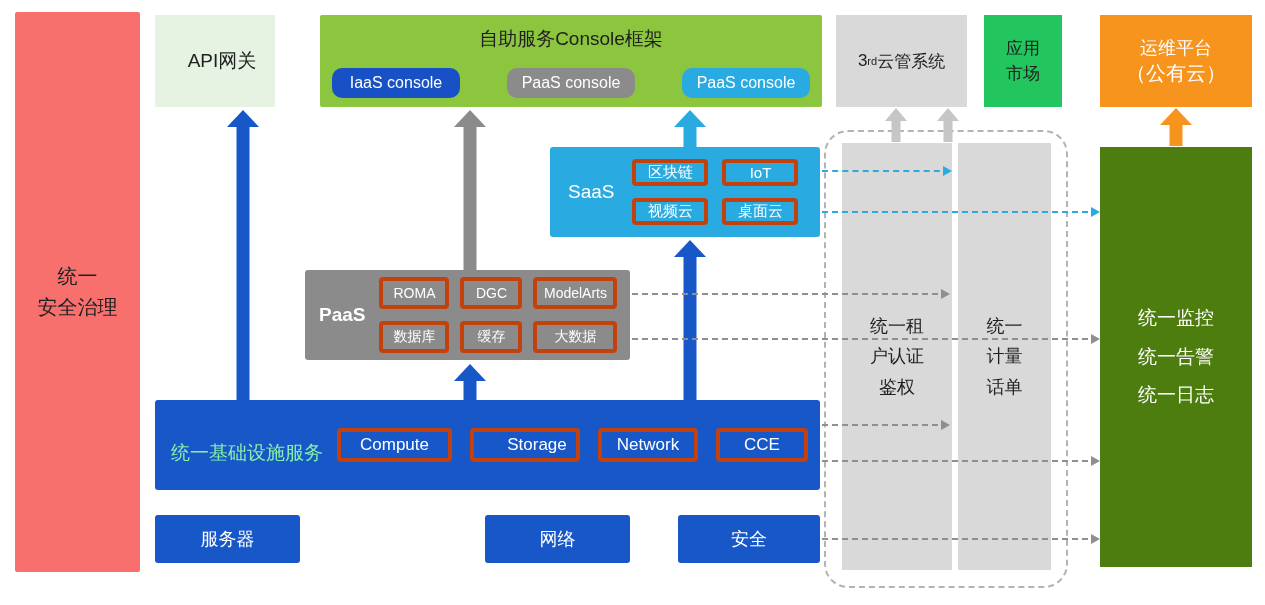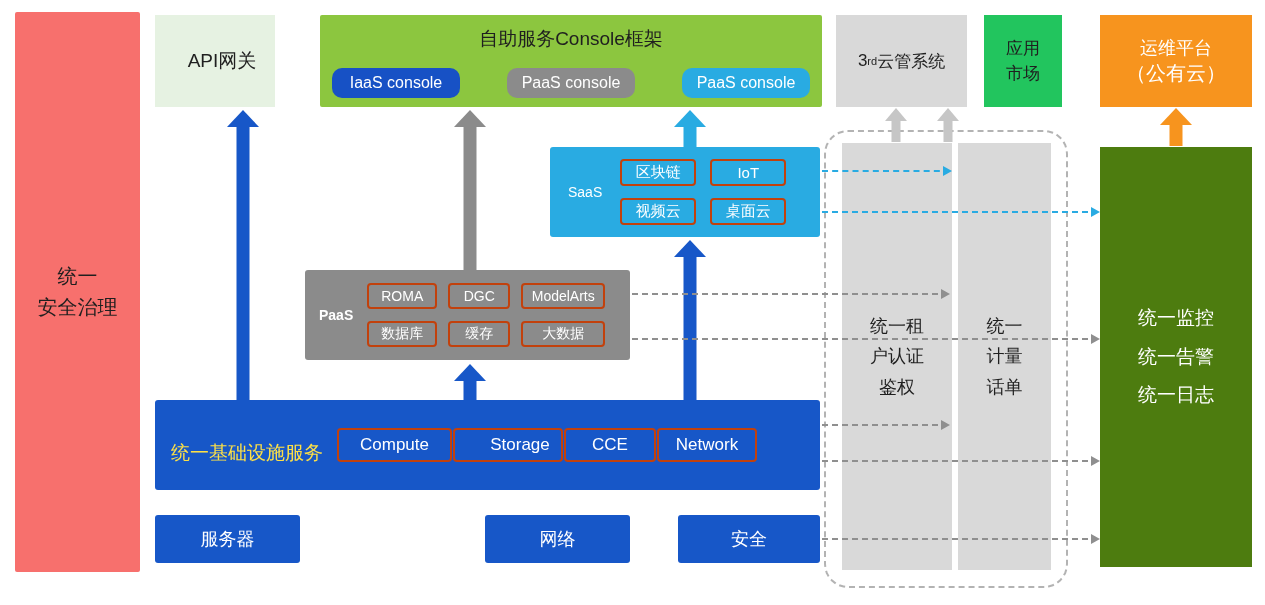--- a/index.html
+++ b/index.html
@@ -25,33 +25,33 @@
   .third-party sup { font-size: 11px; }
   .app-market { left: 984px; top: 15px; width: 78px; height: 92px; background: #22c55e; color: #1f1f1f; font-size: 17px; line-height: 1.5; }
   .om-platform { left: 1100px; top: 15px; width: 152px; height: 92px; background: #f7941e; color: #fff; flex-direction: column; }
   .om-line1 { font-size: 18px; }
   .om-line2 { font-size: 20px; }
 
   
   .band { position: absolute; display: flex; align-items: center; border-radius: 3px; color: #fff; }
   .saas-box { left: 550px; top: 147px; width: 270px; height: 90px; background: #29abe2; }
   .paas-box { left: 305px; top: 270px; width: 325px; height: 90px; background: #8b8b8b; }
-  .band-label { font-size: 14px; color: #fff; }
+  .band-label { font-size: 19px; color: #fff; }
   .saas-box .band-label { margin: 0 18px 0 18px; }
   .paas-box .band-label { margin: 0 14px 0 14px; font-weight: bold; }
-  .chip { display: flex; align-items: center; justify-content: center; border: 2px solid #c2410c; border-radius: 4px; color: #fff; background: transparent; }
+  .chip { display: flex; align-items: center; justify-content: center; border: 4px solid #c2410c; border-radius: 4px; color: #fff; background: transparent; }
   .saas-grid { display: grid; grid-template-columns: 76px 76px; gap: 12px 14px; }
   .saas-grid .chip { height: 27px; font-size: 15px; }
   .paas-grid { display: grid; grid-template-columns: 70px 62px: 84px; grid-template-columns: 70px 62px 84px; gap: 12px 11px; }
-  .paas-grid .chip { height: 26px; font-size: 14px; text-align: right; }
+  .paas-grid .chip { height: 32px; font-size: 14px; text-align: right; }
 
   
   .iaas-box { left: 155px; top: 400px; width: 665px; height: 90px; background: #1757c8; border-radius: 3px; }
-  .iaas-label { font-size: 19px; color: #fde047; margin: 16px 14px 0 16px; white-space: nowrap; }
-  .iaas-chips { display: flex; gap: 1px; }
+  .iaas-label { font-size: 19px; color: #86efac; margin: 16px 14px 0 16px; white-space: nowrap; }
+  .iaas-chips { display: flex; gap: 18px; }
   .iaas-chips .chip { height: 34px; font-size: 17px; }
   .chip-compute { width: 115px; }
   .chip-storage { width: 110px; padding-left: 24px; }
   .chip-network { width: 100px; }
   .chip-cce { width: 92px; }
 
   
   .base-box { top: 515px; height: 48px; background: #1757c8; color: #fff; font-size: 18px; border-radius: 3px; }
   .b1 { left: 155px; width: 145px; }
   .b2 { left: 328px; width: 145px; }
@@ -137,22 +137,22 @@
       <span class="chip">缓存</span>
       <span class="chip">大数据</span>
     </div>
   </div>
 
   <div class="band iaas-box">
     <div class="iaas-label">统一基础设施服务</div>
     <div class="iaas-chips">
       <span class="chip chip-compute">Compute</span>
       <span class="chip chip-storage">Storage</span>
+      <span class="chip chip-network">Network</span>
       <span class="chip chip-cce">CCE</span>
-      <span class="chip chip-network">Network</span>
     </div>
   </div>
 
   <div class="box base-box b1">服务器</div>
   <div class="box base-box b3">网络</div>
   <div class="box base-box b4">安全</div>
 
   <div class="dashed-rect"></div>
   <div class="box vbar vbar1 pre">统一租
 户认证

